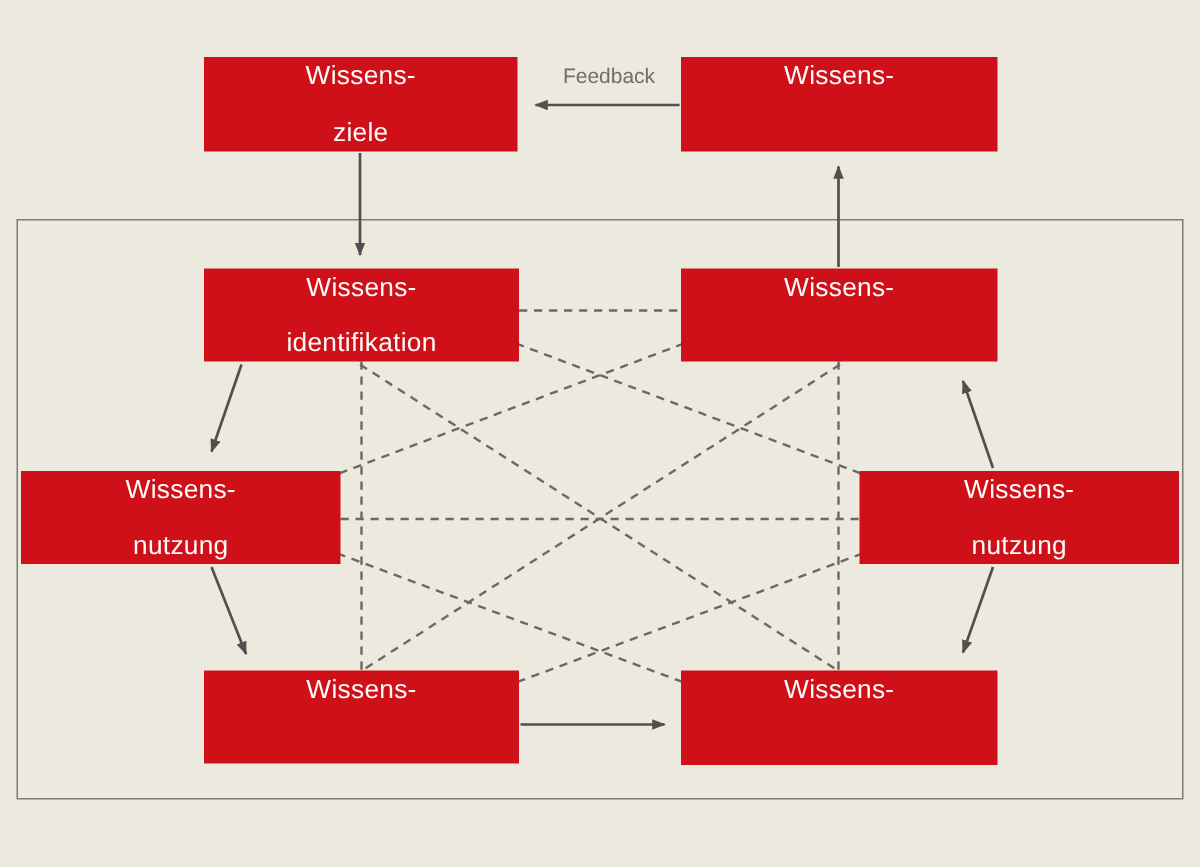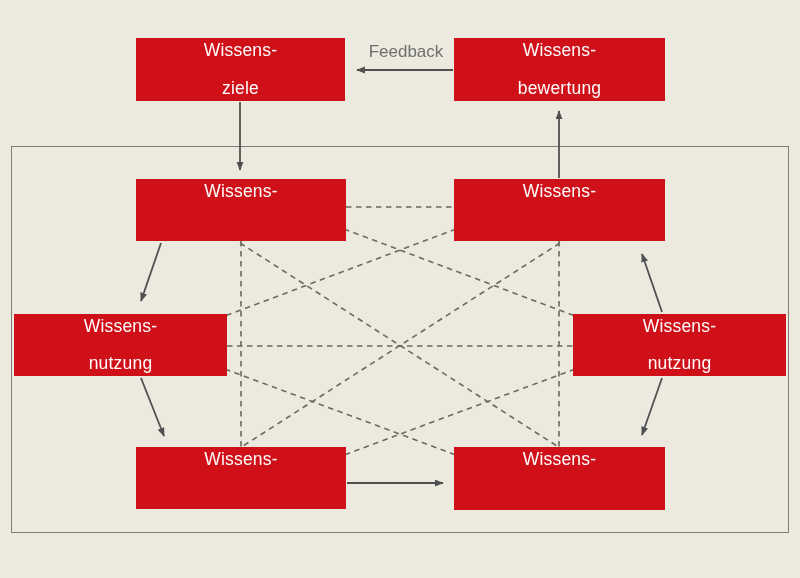--- a/index.html
+++ b/index.html
@@ -44,21 +44,21 @@
     line-height: 25px;
     letter-spacing: 0.2px;
   }
   .edge-label {
     position: absolute;
     left: 361px;
     top: 42px;
     width: 90px;
     text-align: center;
     color: #6E6E6E;
-    font-size: 17px;
+    font-size: 14px;
   }
 </style>
 </head>
 <body>
 
 <div class="canvas">
 
   <div class="frame"></div>
 
   <svg class="lines" viewBox="0 0 800 578">
@@ -95,25 +95,25 @@
 
   <span class="edge-label">Feedback</span>
 
   <div class="node" style="left:136px; top:38px; width:209px; height:63px;">
     <span>Wissens-</span>
     <span>ziele</span>
   </div>
 
   <div class="node" style="left:454px; top:38px; width:211px; height:63px;">
     <span>Wissens-</span>
-    <span>bewertung</span>
   </div>
 
   <div class="node" style="left:136px; top:179px; width:210px; height:62px;">
     <span>Wissens-</span>
+    <span>identifikation</span>
   </div>
 
   <div class="node" style="left:454px; top:179px; width:211px; height:62px;">
     <span>Wissens-</span>
   </div>
 
   <div class="node" style="left:14px; top:314px; width:213px; height:62px;">
     <span>Wissens-</span>
     <span>nutzung</span>
   </div>

